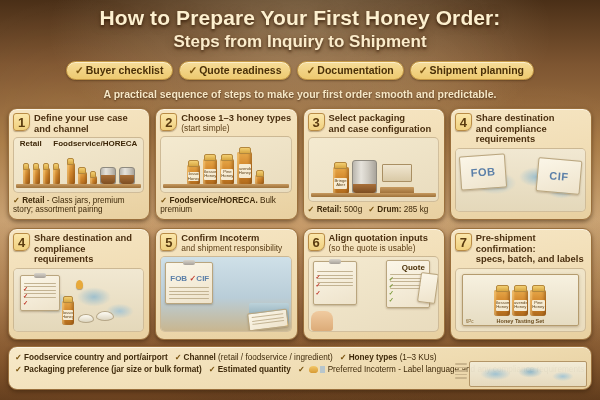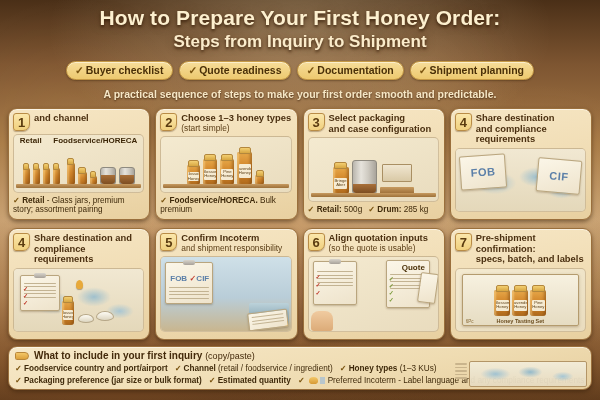--- a/index.html
+++ b/index.html
@@ -239,20 +239,21 @@
   </div>
   <div class="subtitle">A practical sequence of steps to make your first order smooth and predictable.</div>
 </div>
 
 <div class="grid">
 
   <div class="card">
     <div class="card-head">
       <div class="num">1</div>
       <div class="head-text">
+        <div class="head-main">Define your use case</div>
         <div class="head-main">and channel</div>
       </div>
     </div>
     <div class="illus">
       <div class="illus-labels">
         <span>Retail</span>
         <span>Foodservice/HORECA</span>
       </div>
       <div class="jars">
         <div class="jar" style="width:7px;height:17px"></div>
@@ -503,27 +504,20 @@
         <span class="sku">6Pc</span>
         <span class="caption">Honey Tasting Set</span>
       </div>
     </div>
     <div class="card-foot"></div>
   </div>
 
 </div>
 
 <div class="bottom">
-  <div class="bottom-head">
-    <span class="tagicon"></span>
-    <span class="bottom-title">
-      <span>What to include in your first inquiry</span>
-      <span class="light">(copy/paste)</span>
-    </span>
-  </div>
 
   <div class="brow">
     <span class="item">
       <span class="ck">✓</span><span>Foodservice country and port/airport</span>
       <span class="note"></span>
     </span>
     <span class="item">
       <span class="ck">✓</span><span>Channel</span>
       <span class="note">(retail / foodservice / ingredient)</span>
     </span>

